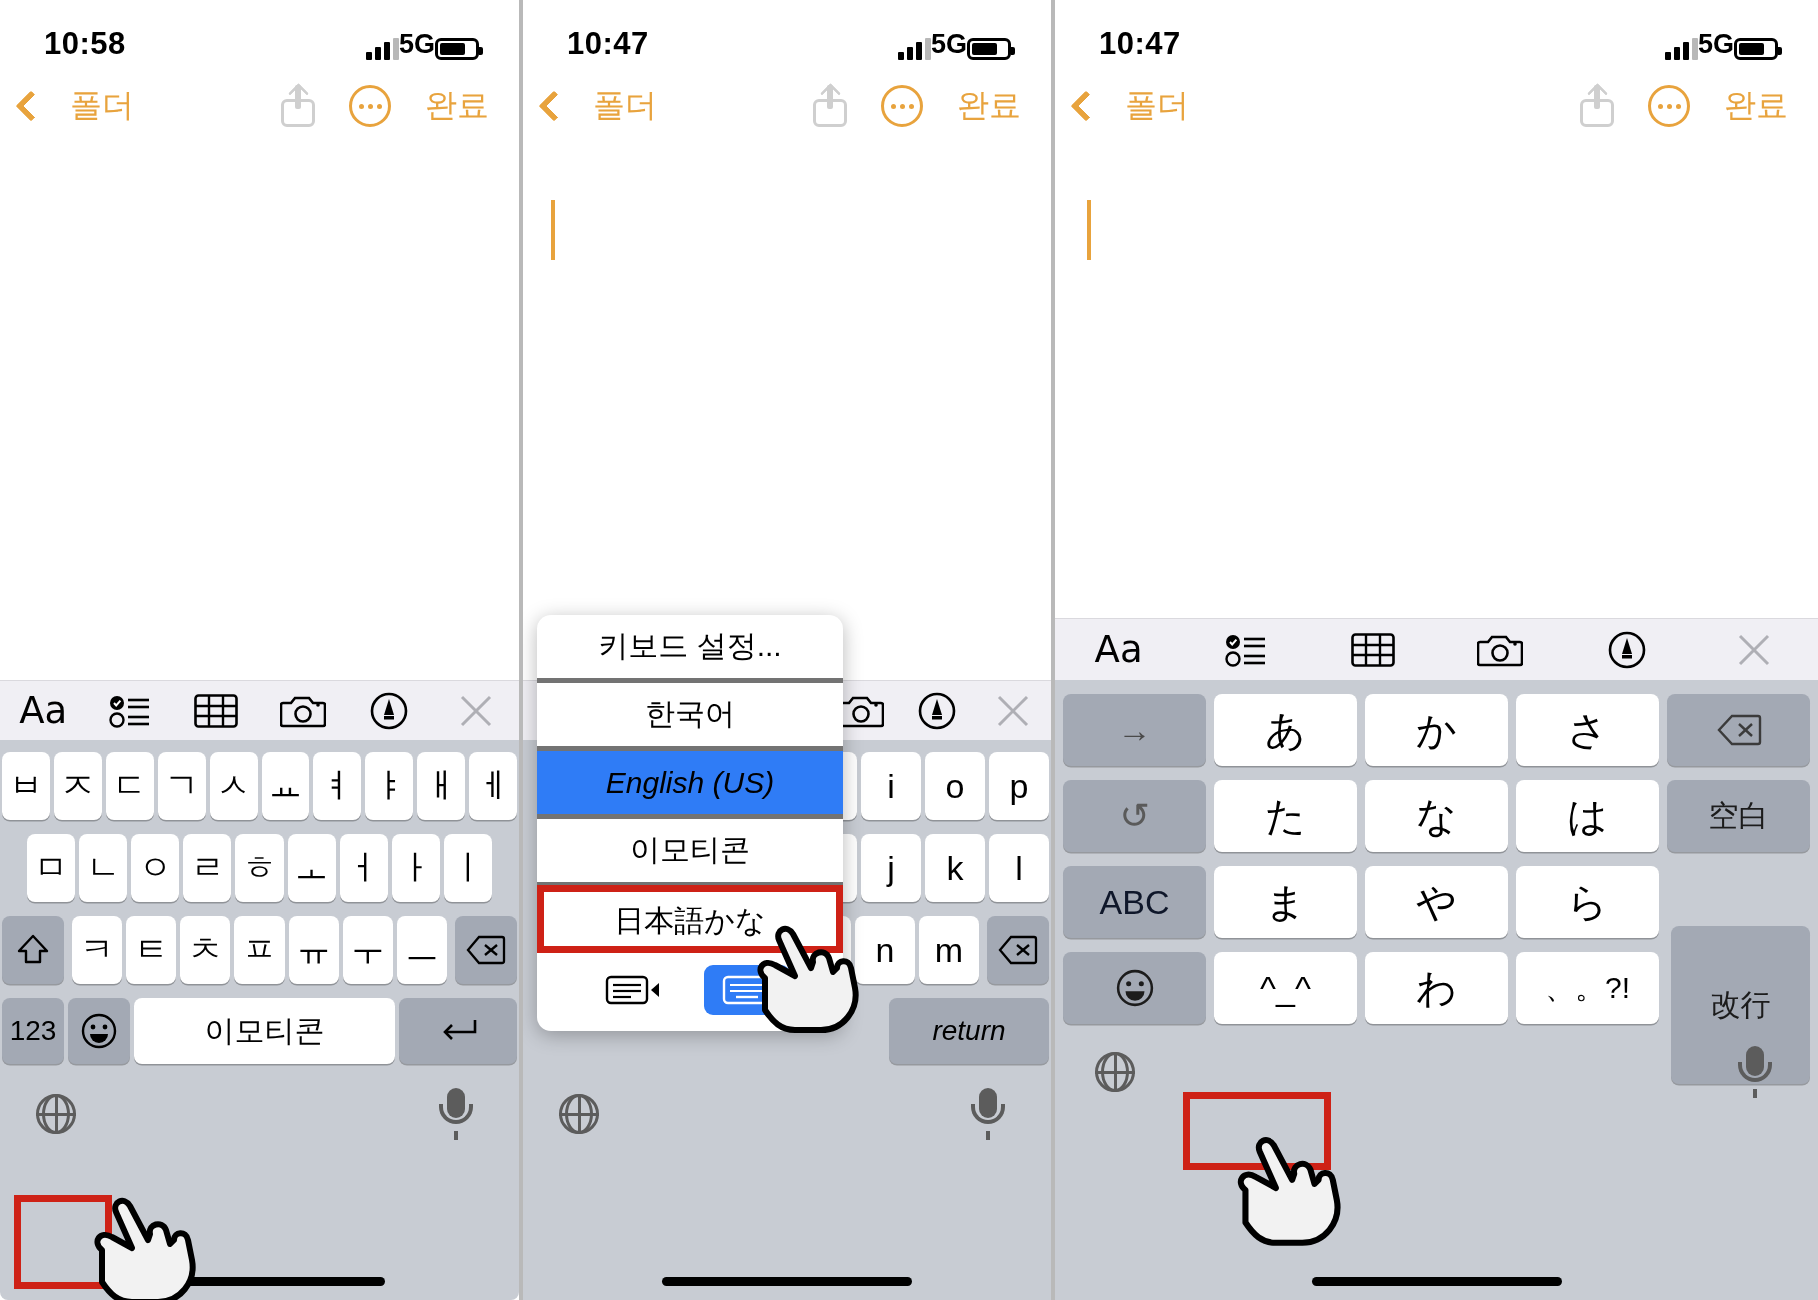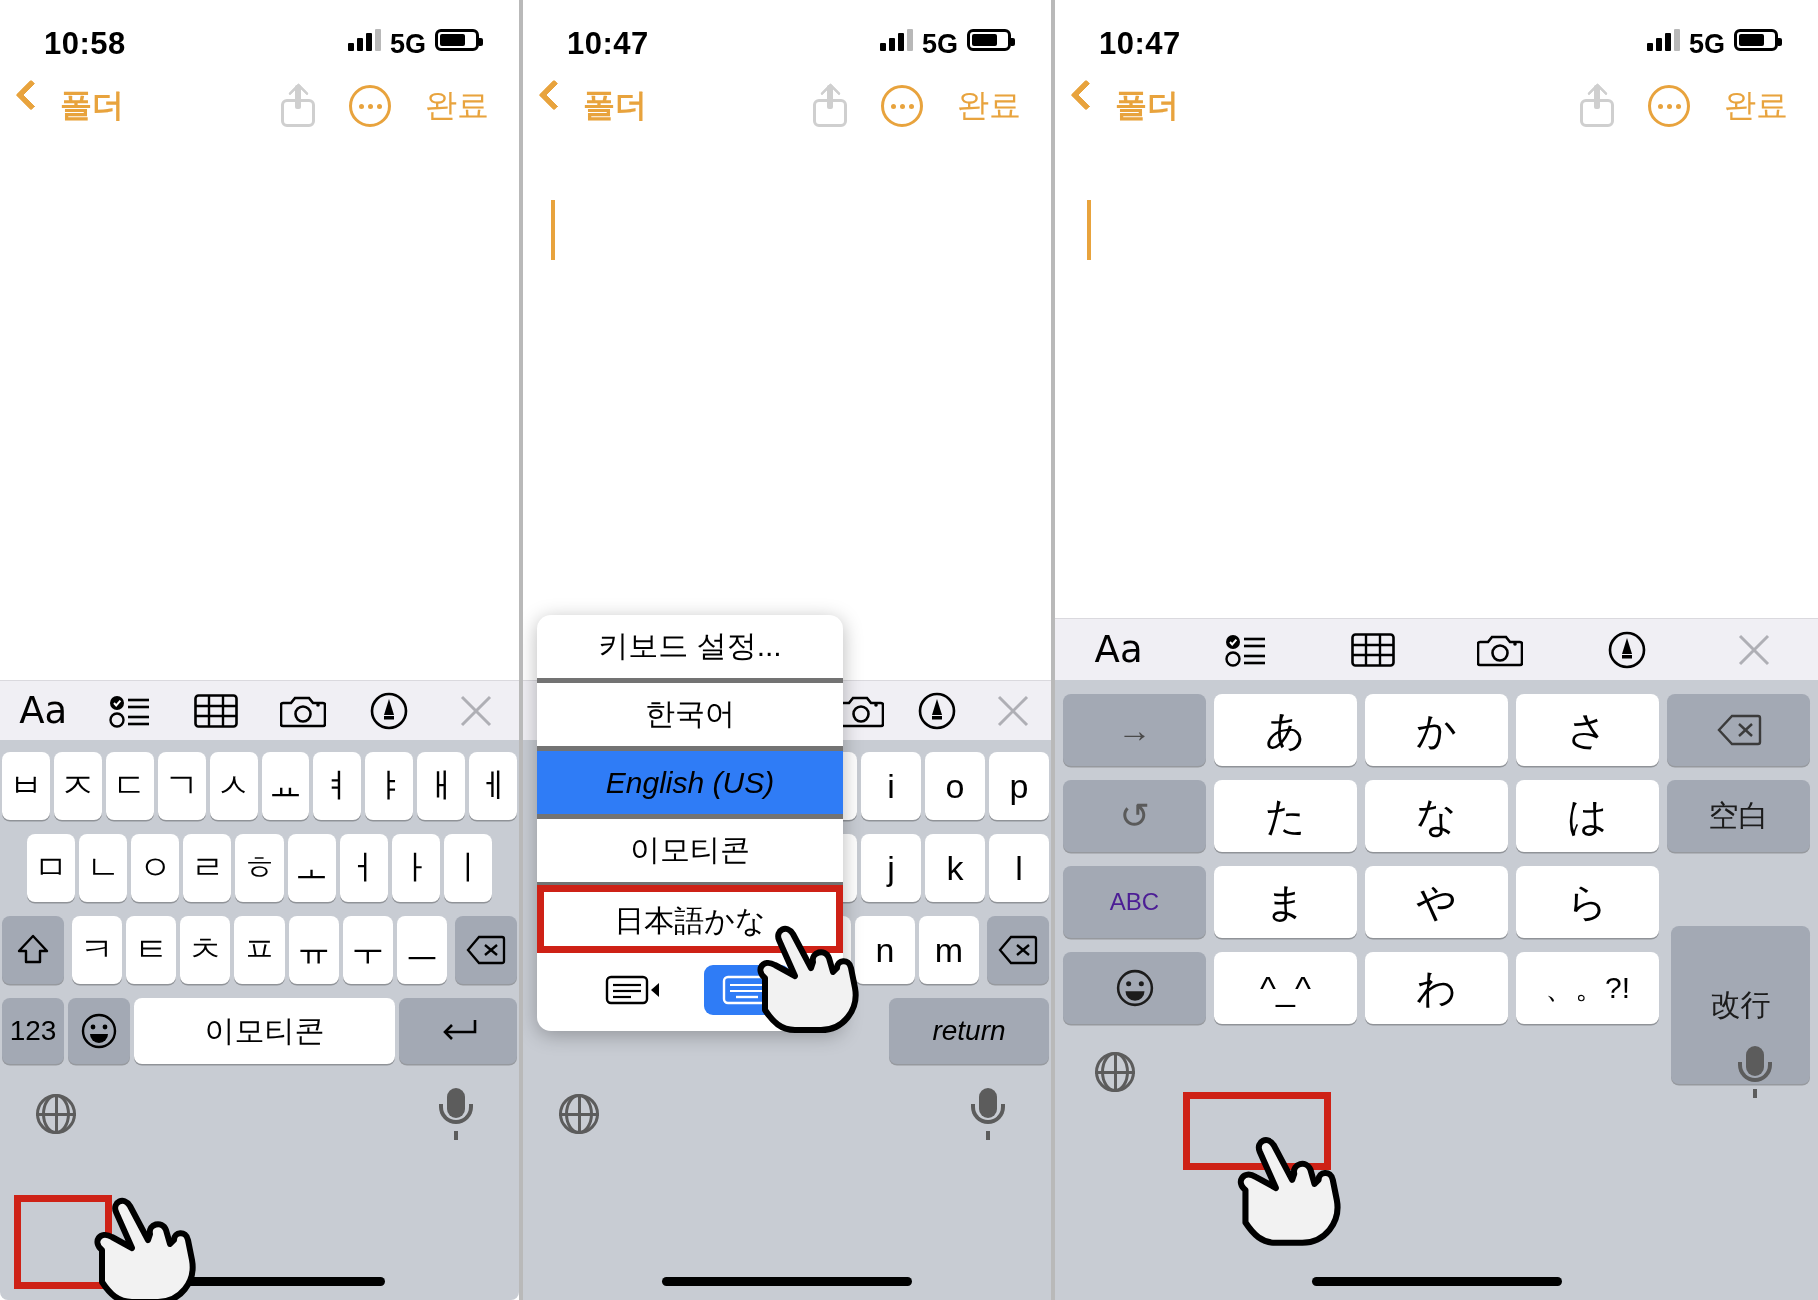--- a/index.html
+++ b/index.html
@@ -15,21 +15,21 @@
   .panel.sep { border-left: 4px solid #b9b9b9; }
   .panel.p2 { width: 532px; }
   .panel.p3 { width: 767px; }
 
   
   .statusbar {
     height: 72px; display: flex; align-items: center;
     justify-content: space-between; padding: 16px 40px 0 44px;
   }
   .status-time { font-size: 31px; font-weight: bold; color: #000; letter-spacing: .5px; }
-  .status-right { display: flex; align-items: flex-start; gap: 9px; }
+  .status-right { display: flex; align-items: flex-end; }
   .bars { display: flex; align-items: flex-end; gap: 3px; height: 22px; }
   .bars i { width: 6px; background: #000; border-radius: 1px; display: block; }
   .bars i:nth-child(1){ height: 8px; }
   .bars i:nth-child(2){ height: 13px; }
   .bars i:nth-child(3){ height: 18px; }
   .bars i:nth-child(4){ height: 22px; background: #b8b8b8; }
   .net { font-size: 27px; font-weight: bold; color: #000; }
   .battery {
     width: 44px; height: 22px; border: 3px solid #000; border-radius: 6px;
     position: relative; display: flex; align-items: center; padding: 2px;
@@ -38,21 +38,21 @@
     content:""; position:absolute; right:-7px; top:6px; width:4px; height:8px;
     background:#000; border-radius:0 2px 2px 0;
   }
   .battery i { display:block; height: 100%; width: 74%; background: #000; border-radius: 2px; }
 
   
   .navbar {
     height: 68px; display: flex; align-items: center; padding: 0 30px 0 14px;
     color: #E8A33D;
   }
-  .nav-back { display: flex; align-items: flex-start; gap: 12px; cursor: pointer; font-weight: bold; }
+  .nav-back { display: flex; align-items: center; gap: 22px; cursor: pointer; }
   .chev { width: 22px; height: 22px; border-left: 6px solid #E8A33D; border-bottom: 6px solid #E8A33D;
           transform: rotate(45deg); border-radius: 2px; margin-left: 6px;}
   .nav-back-label { font-size: 32px; color: #E8A33D; margin-left: 6px; }
   .nav-spacer { flex: 1; }
   .nav-actions { display: flex; align-items: center; gap: 34px; }
   .ico-share { width: 34px; height: 42px; position: relative; }
   .ico-share .box { position:absolute; bottom:0; left:0; width:34px; height:28px;
       border:3.5px solid #CFCFCF; border-radius:6px; }
   .ico-share .arrow { position:absolute; top:0; left:14px; width:6px; height:24px;
       background:#CFCFCF; border-radius:2px; }
@@ -553,21 +553,21 @@
 
       <div class="kbrow" style="padding:14px 8px 0; gap:8px;">
         <div class="key dark" style="flex:1;height:72px;font-size:36px;color:#5a5a5a;">↺</div>
         <div class="key" style="flex:1;height:72px;font-size:40px;">た</div>
         <div class="key" style="flex:1;height:72px;font-size:40px;">な</div>
         <div class="key" style="flex:1;height:72px;font-size:40px;">は</div>
         <div class="key dark" style="flex:1;height:72px;font-size:30px;color:#1c1c1c;">空白</div>
       </div>
 
       <div class="kbrow" style="padding:14px 8px 0; gap:8px;">
-        <div class="key dark" style="flex:1;height:72px;font-size:24px;color:#4c1d95;">ABC</div>
+        <div class="key dark" style="flex:1;height:72px;font-size:34px;color:#0f172a;">ABC</div>
         <div class="key" style="flex:1;height:72px;font-size:40px;">ま</div>
         <div class="key" style="flex:1;height:72px;font-size:40px;">や</div>
         <div class="key" style="flex:1;height:72px;font-size:40px;">ら</div>
         <div class="key dark" style="flex:1;height:158px;font-size:30px;color:#1c1c1c;position:absolute;right:8px;top:246px;width:139px;">改行</div>
         <div style="flex:1"></div>
       </div>
 
       <div class="kbrow" style="padding:14px 8px 0; gap:8px;">
         <div class="key dark" style="flex:1;height:72px;">
           <svg width="38" height="38" viewBox="0 0 36 36">

